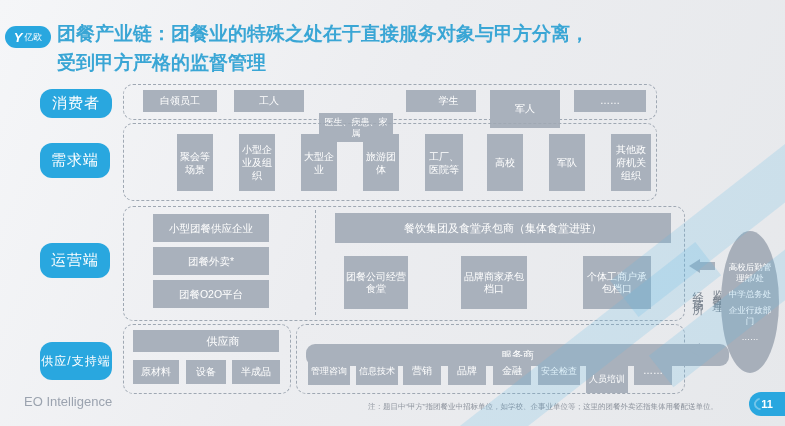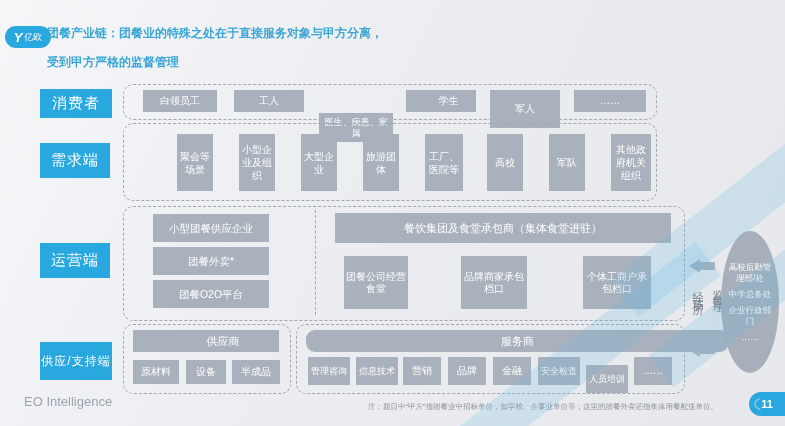--- a/index.html
+++ b/index.html
@@ -10,27 +10,27 @@
     background:linear-gradient(115deg,#f5f6f8 0%,#ecedf0 45%,#e6e8eb 100%);
   }
   .logo {
     position:absolute; left:5px; top:26px; width:46px; height:22px;
     background:#29a7df; border-radius:12px; color:#fff;
     display:flex; align-items:center; justify-content:center; gap:2px;
   }
   .logo .icon { font-size:13px; font-weight:bold; font-style:italic; line-height:1; }
   .logo .brand { font-size:9px; }
   .title {
-    position:absolute; left:47px; top:19px; width:710px;
-    color:#3aa6d5; font-size:12px; font-weight:bold; line-height:29px;
+    position:absolute; left:57px; top:19px; width:710px;
+    color:#3aa6d5; font-size:19px; font-weight:bold; line-height:29px;
   }
   .blue-label {
     position:absolute; background:#29a7df; color:#fff;
     display:flex; align-items:center; justify-content:center;
-    font-size:15px; letter-spacing:1px;
+    font-size:15px; letter-spacing:1px;border-radius:12px;
   }
   .dashed-group { position:absolute; border:1px dashed #9fa8b3; border-radius:10px; }
   .gray-box {
     position:absolute; background:#a9b1bc; color:#fff;
     display:flex; align-items:center; justify-content:center;
     text-align:center; font-size:10px; line-height:12px; padding:0 2px; box-sizing:border-box;
   }
   .hdr { font-size:11px; }
   .vdivider { position:absolute; border-left:1px dashed #9fa8b3; }
   .arrow { position:absolute; width:26px; height:14px; }
@@ -116,21 +116,21 @@
   <div class="gray-box" style="left:461px;top:256px;width:66px;height:53px;">品牌商家承包档口</div>
   <div class="gray-box" style="left:583px;top:256px;width:68px;height:53px;">个体工商户承包档口</div>
 
   <div class="dashed-group" style="left:123px;top:324px;width:166px;height:68px;"></div>
   <div class="gray-box hdr" style="left:133px;top:330px;width:146px;height:22px;padding-left:36px;">供应商</div>
   <div class="gray-box" style="left:133px;top:360px;width:46px;height:24px;">原材料</div>
   <div class="gray-box" style="left:186px;top:360px;width:40px;height:24px;">设备</div>
   <div class="gray-box" style="left:232px;top:360px;width:48px;height:24px;">半成品</div>
 
   <div class="dashed-group" style="left:296px;top:324px;width:387px;height:68px;"></div>
-  <div class="gray-box hdr" style="left:306px;top:330px;width:423px;height:22px;border-radius:9px;">服务商</div>
+  <div class="gray-box hdr" style="left:306px;top:344px;width:423px;height:22px;border-radius:9px;">服务商</div>
   <div class="gray-box" style="left:308px;top:357px;width:42px;height:28px;font-size:9px;line-height:11px;">管理咨询</div>
   <div class="gray-box" style="left:356px;top:357px;width:42px;height:28px;font-size:9px;line-height:11px;">信息技术</div>
   <div class="gray-box" style="left:403px;top:357px;width:38px;height:28px;">营销</div>
   <div class="gray-box" style="left:448px;top:357px;width:38px;height:28px;">品牌</div>
   <div class="gray-box" style="left:493px;top:357px;width:38px;height:28px;">金融</div>
   <div class="gray-box" style="left:538px;top:357px;width:42px;height:28px;font-size:9px;line-height:11px;">安全检查</div>
   <div class="gray-box" style="left:586px;top:365px;width:42px;height:28px;font-size:9px;line-height:11px;">人员培训</div>
   <div class="gray-box" style="left:634px;top:357px;width:38px;height:28px;">……</div>
 
   <div class="arrow" style="left:689px;top:259px;"></div>

